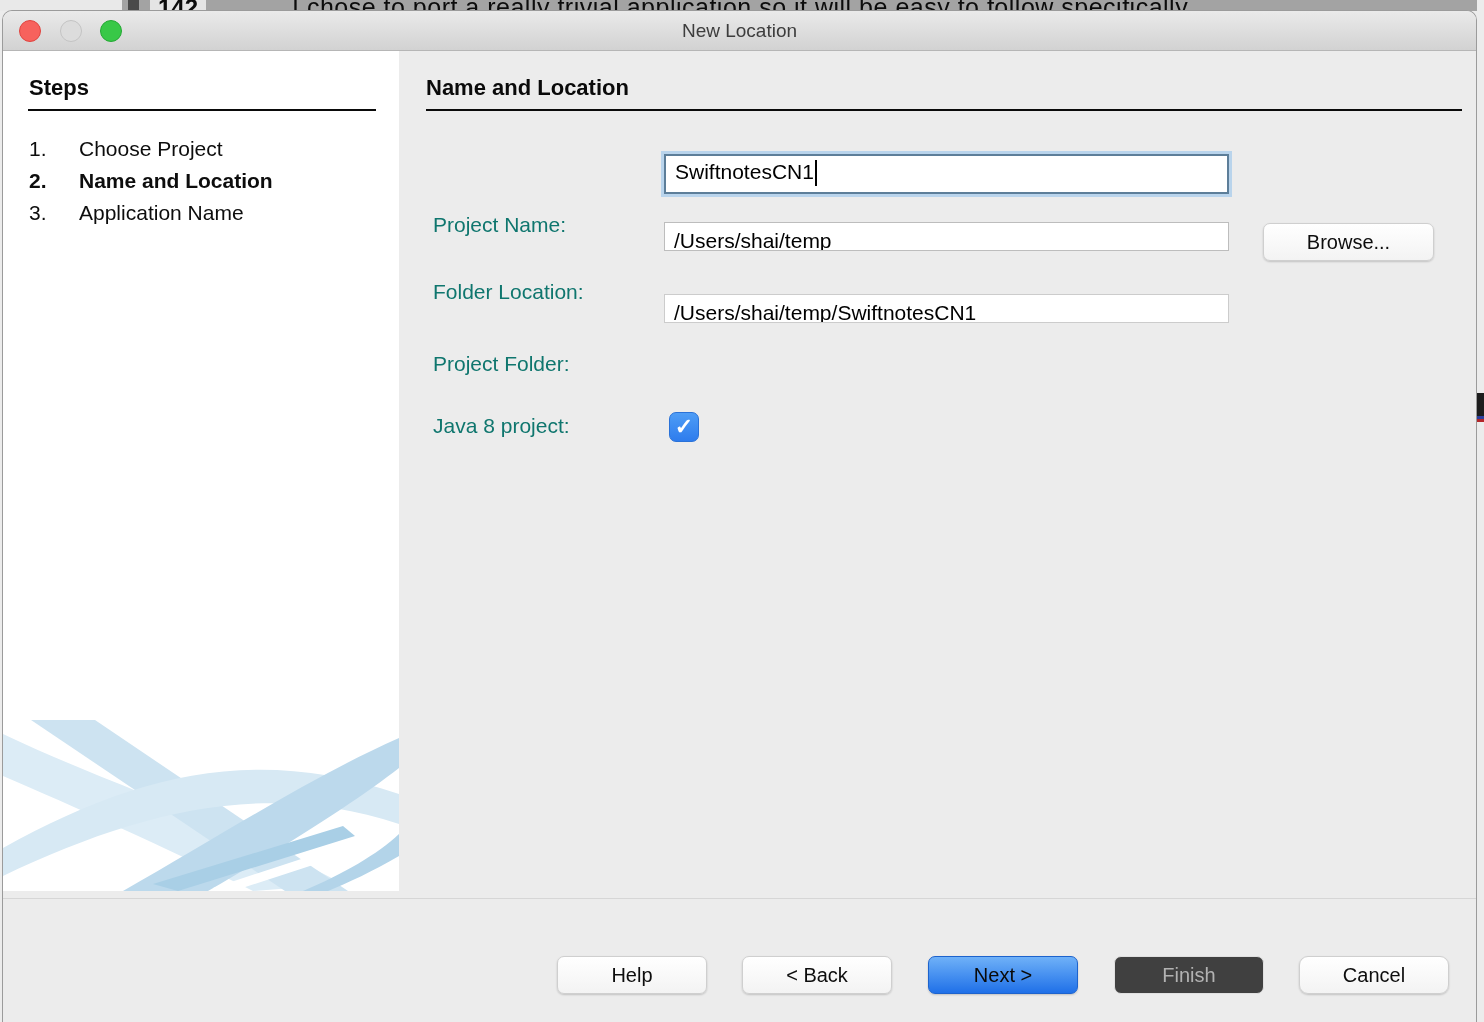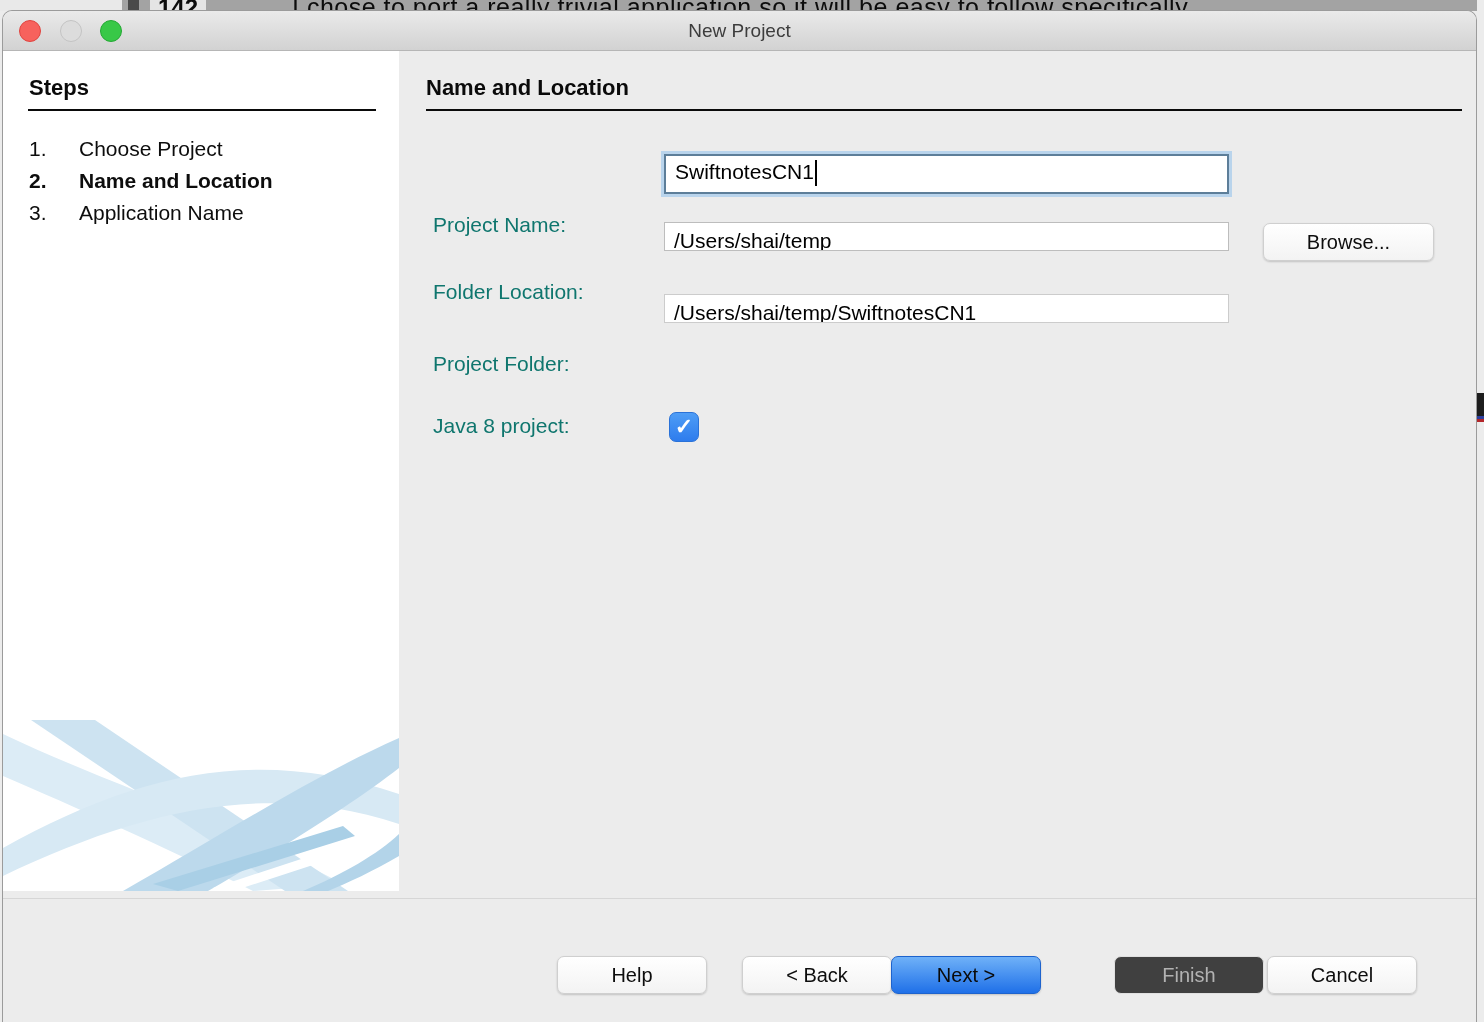--- a/index.html
+++ b/index.html
@@ -115,33 +115,33 @@
     color: #ffffff; font-size: 22px; font-weight: bold;
     text-align: center; line-height: 28px;
   }
 
   
   .separator { position: absolute; left: 0; top: 887px; width: 1475px; height: 1px; background: #d6d6d6; }
   .footer-btn { top: 945px; width: 150px; }
   .btn-help   { left: 554px; }
   .btn-back   { left: 739px; }
   .btn-next   {
-    left: 888px;
+    left: 925px;
     background: linear-gradient(#6fb1f8, #1f70e8);
     border: 1px solid #1d63cd;
     color: #0a0a0a;
   }
   .btn-finish {
     left: 1111px;
     background: #404040;
     border: 1px solid #e0e0e0;
     box-shadow: none;
     color: #b2b2b2;
   }
-  .btn-cancel { left: 1264px; }
+  .btn-cancel { left: 1296px; border-radius: 9px; }
 </style>
 </head>
 <body>
 
 <div class="bg-top">
   <div class="bg-left-gutter"></div>
   <div class="bg-bar"></div>
   <div class="bg-pagenum">142</div>
   <div class="bg-line">I chose to port a really trivial application so it will be easy to follow specifically</div>
 </div>
@@ -150,21 +150,21 @@
   <div class="artifact-blue"></div>
   <div class="artifact-red"></div>
 </div>
 
 <div class="dialog">
 
   <div class="titlebar">
     <span class="tl red"></span>
     <span class="tl gray"></span>
     <span class="tl green"></span>
-    <div class="title">New Project</div>
+    <div class="title">New Location</div>
   </div>
 
   <div class="sidebar">
     <h2>Steps</h2>
     <div class="rule"></div>
     <ul class="steps">
       <li class="step">
         <span class="num">1.</span>
         <span>Choose Project</span>
       </li>

